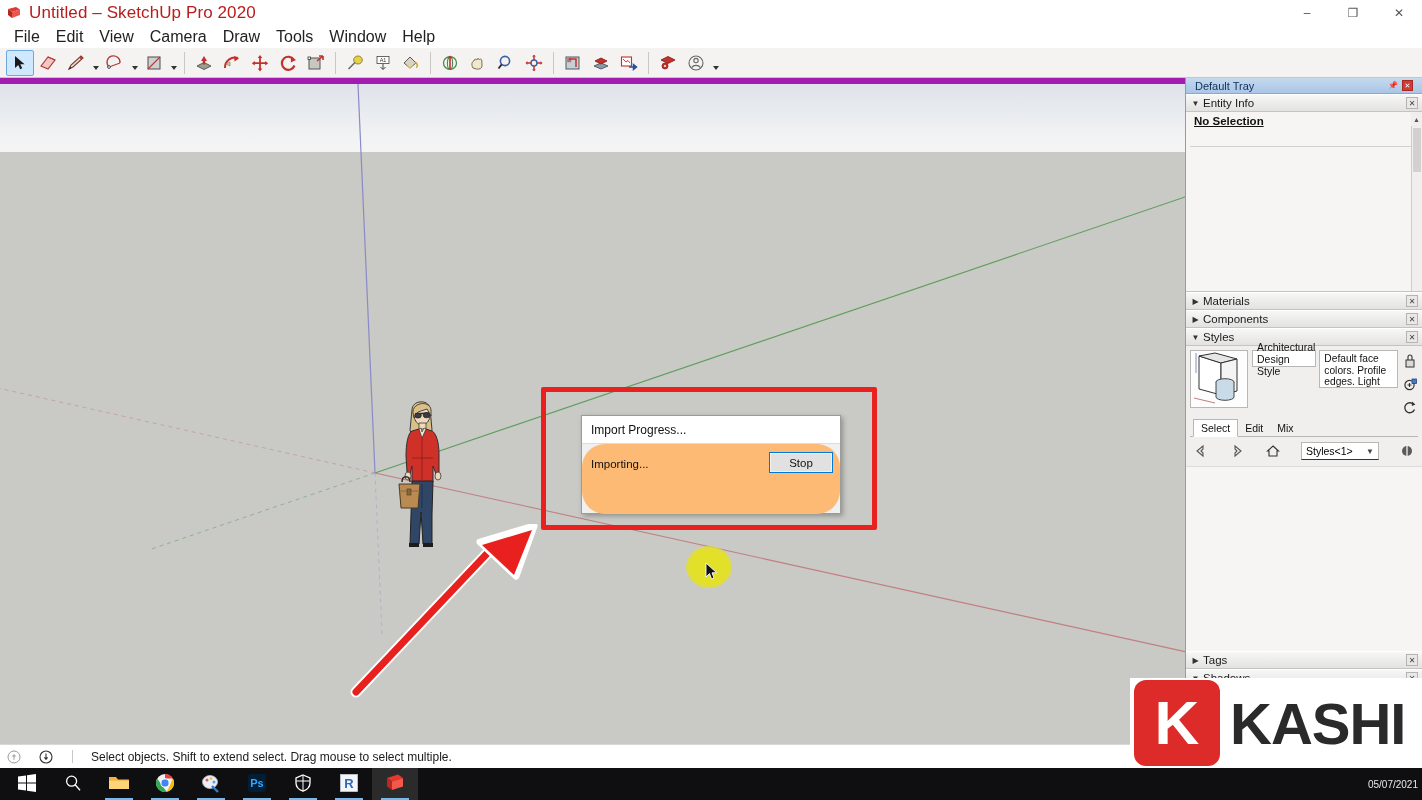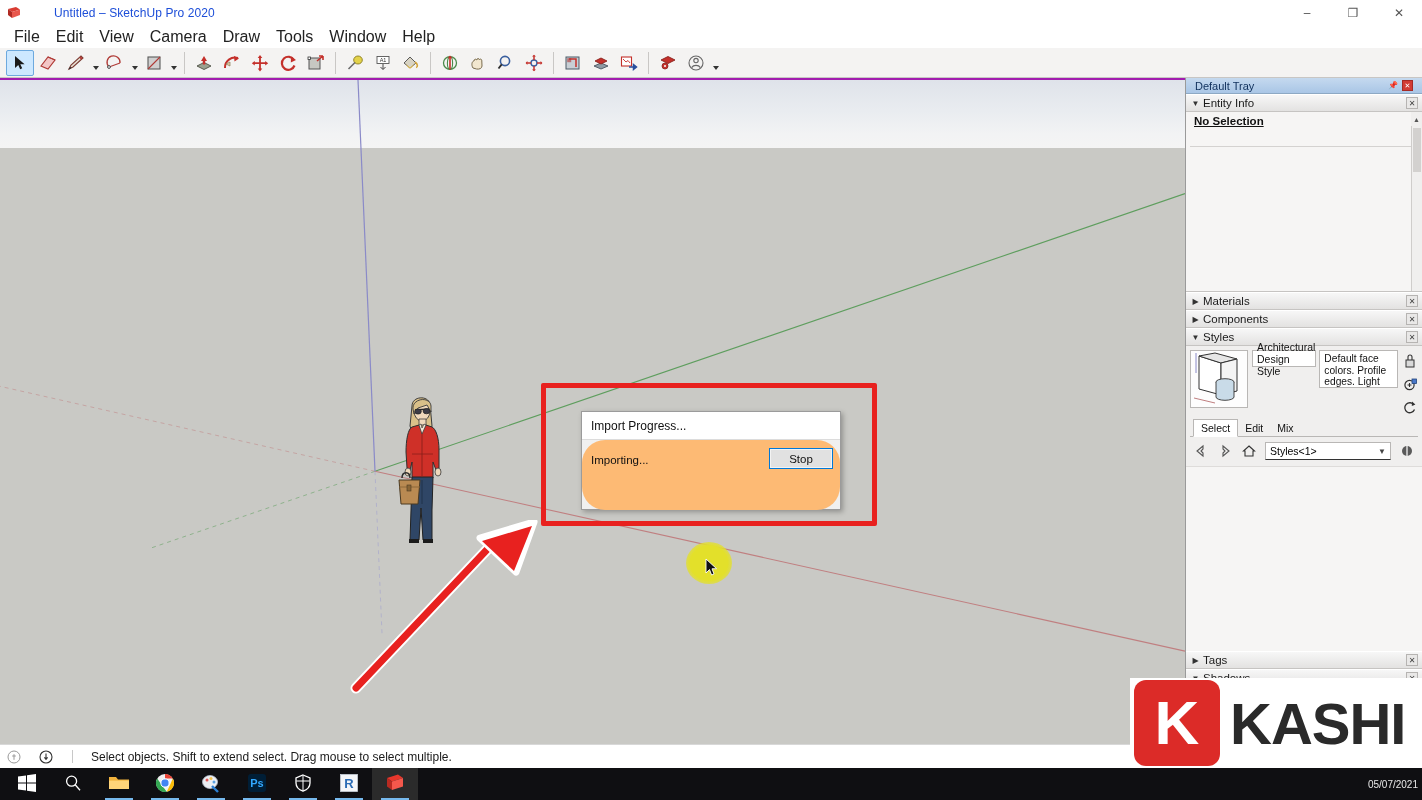--- a/index.html
+++ b/index.html
@@ -13,21 +13,21 @@
   }
   .app { position:absolute; inset:0; display:flex; flex-direction:column; }
 
   
   .titlebar{
     height:26px; background:#ffffff; display:flex; align-items:center;
     flex:0 0 26px; position:relative; border-bottom:0px;
   }
   .su-logo{ width:14px;height:14px;margin:0 8px 0 7px; position:relative; flex:0 0 auto;}
   .su-logo svg{display:block;}
-  .title-text{ font-size:12px; color:#1d4ed8; letter-spacing:0.1px;margin-left:25px; }
+  .title-text{ font-size:17px; color:#b91c1c; letter-spacing:0.1px; }
   .wincontrols{ position:absolute; right:0; top:0; height:26px; display:flex; }
   .wc{ width:46px;height:26px;display:flex;align-items:center;justify-content:center;
        color:#555; font-size:12px;}
 
   
   .menubar{ height:22px; flex:0 0 22px; background:#fff; display:flex; align-items:center;
             padding-left:6px; }
   .menu-item{ font-size:16px; color:#222; padding:2px 8px; line-height:16px; }
 
   
@@ -41,21 +41,21 @@
              padding-bottom:6px;}
   .tb-arrow i{ width:0;height:0;border-left:3.5px solid transparent;border-right:3.5px solid transparent;
                border-top:4px solid #333; display:block;}
   .tb-sep{ width:1px;height:22px;background:#c9c7c5; margin:0 5px; }
 
   
   .main{ flex:1 1 auto; display:flex; position:relative; min-height:0; }
 
   
   .viewport{ position:relative; flex:1 1 auto; overflow:hidden;
-             background:#c9c9c5; border-top:2px solid #a21caf;}
+             background:#c9c9c5; border-top:6px solid #a21caf;}
   .sky{ position:absolute; left:0; right:0; top:0; height:68px;
         background:linear-gradient(to bottom,#dfe3ea 0%, #e9ecf0 45%, #f2f3f4 80%, #f4f4f4 100%); }
   .ground{ position:absolute; left:0; right:0; top:68px; bottom:0; background:#c9c9c5;}
   .vp-svg{ position:absolute; inset:0; width:100%; height:100%; }
 
   
   .person{ position:absolute; left:398px; top:312px; width:52px; height:152px;}
   .person svg{display:block;}
 
   
@@ -122,21 +122,21 @@
   .sty-desc{ height:38px; background:#fff;border:1px solid #b9b7b5; font-size:10.2px;
              padding:2px 4px; line-height:11.5px; color:#111; overflow:hidden;}
   .sty-icons{ width:20px; display:flex;flex-direction:column;align-items:center;gap:7px; padding-top:3px;}
   .sty-ic{ width:16px;height:16px; display:flex;align-items:center;justify-content:center;}
 
   .sty-tabs{ display:flex; align-items:flex-end; height:17px; margin-top:5px; padding-left:3px;
              border-bottom:1px solid #b9b7b5;}
   .sty-tab{ font-size:10.5px; padding:2px 7px 2px 7px; color:#111; }
   .sty-tab.active{ background:#fff; border:1px solid #b9b7b5; border-bottom:1px solid #fff;
                    position:relative; top:1px;}
-  .sty-nav{ display:flex; align-items:center; gap:8px; padding:5px 3px 0 3px;}
+  .sty-nav{ display:flex; align-items:center; gap:20px; padding:5px 3px 0 3px;}
   .nav-ic{ width:16px;height:16px;display:flex;align-items:center;justify-content:center;}
   .sty-select{ flex:1 1 auto; height:18px; background:#fff; border:1px solid #b9b7b5;
                border-bottom:1px solid #333;
                display:flex;align-items:center; font-size:10.5px; padding-left:4px; position:relative;}
   .sty-select .chev{ position:absolute; right:4px; top:4px; font-size:8px; color:#444;}
   .sty-blank{ flex:1 1 auto; background:#f6f5f4; border-top:1px solid #dedcda;}
 
   
   .shadow-body{ background:#f0efee; padding:5px 4px; display:flex; align-items:center; gap:6px; }
   .sh-ic{ width:22px;height:20px;display:flex;align-items:center;justify-content:center;}

